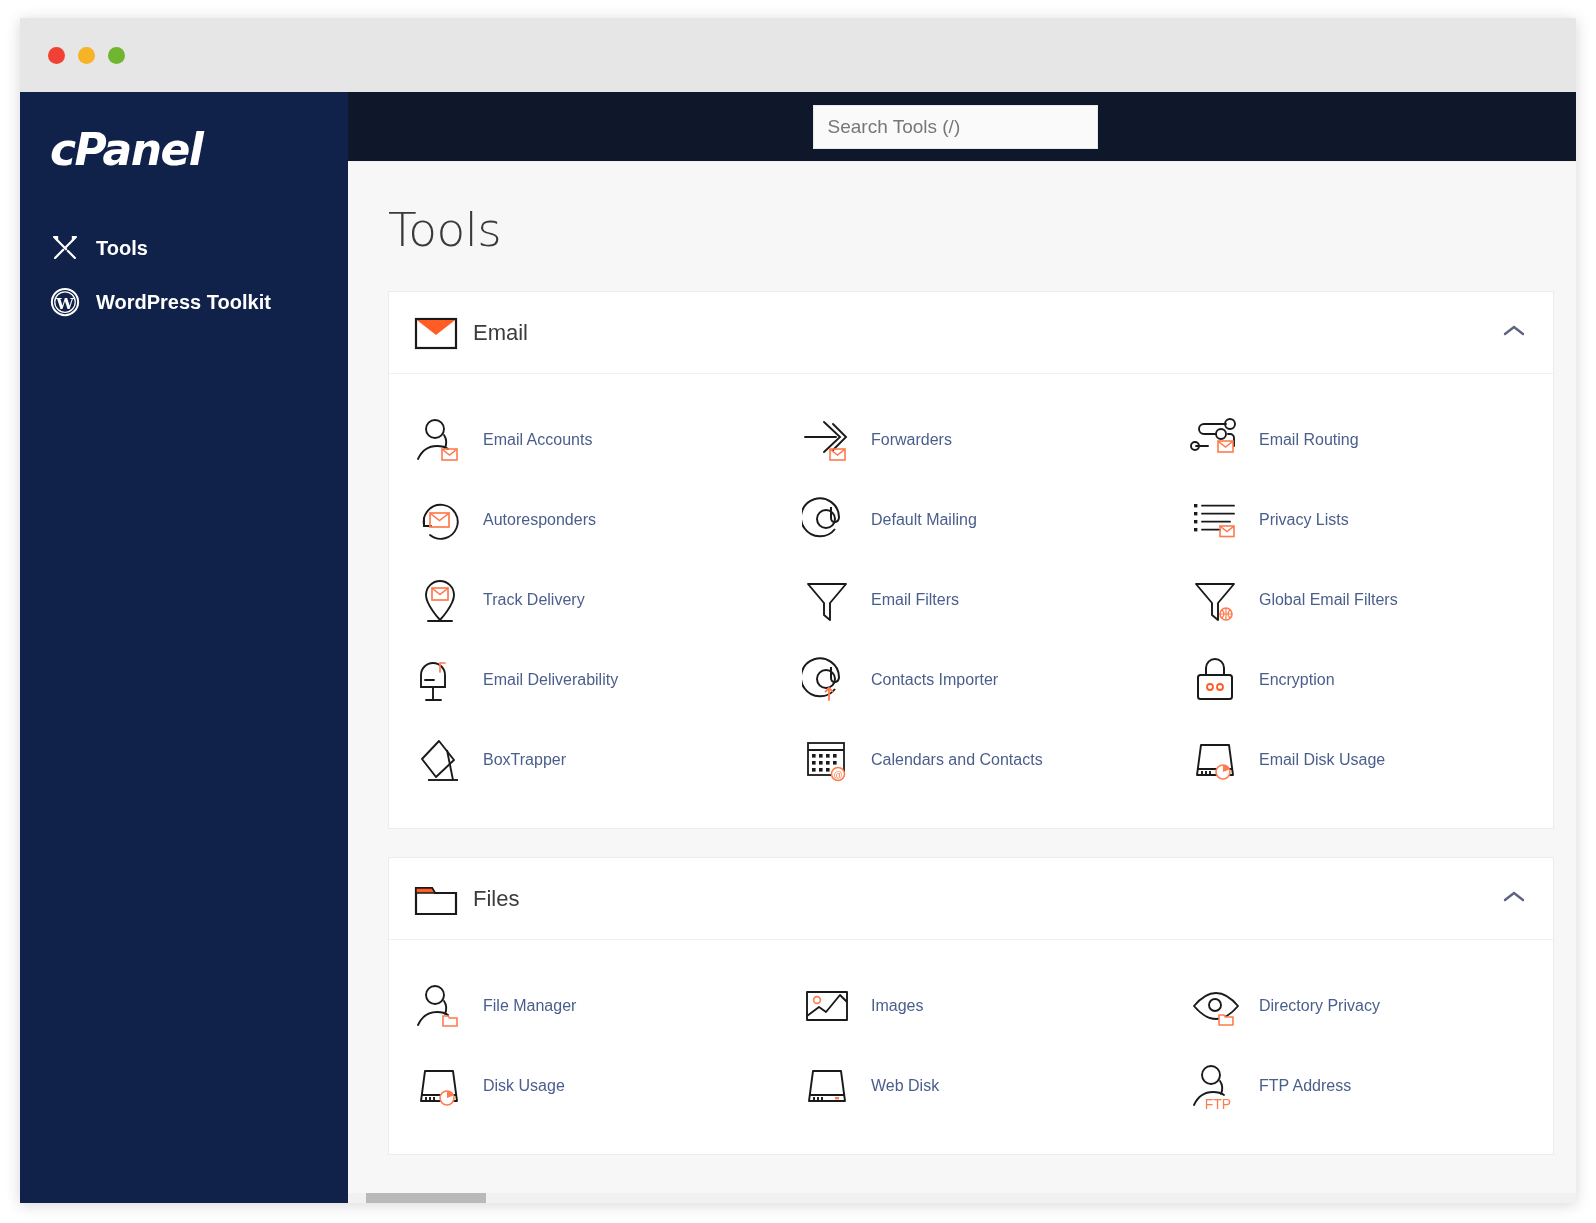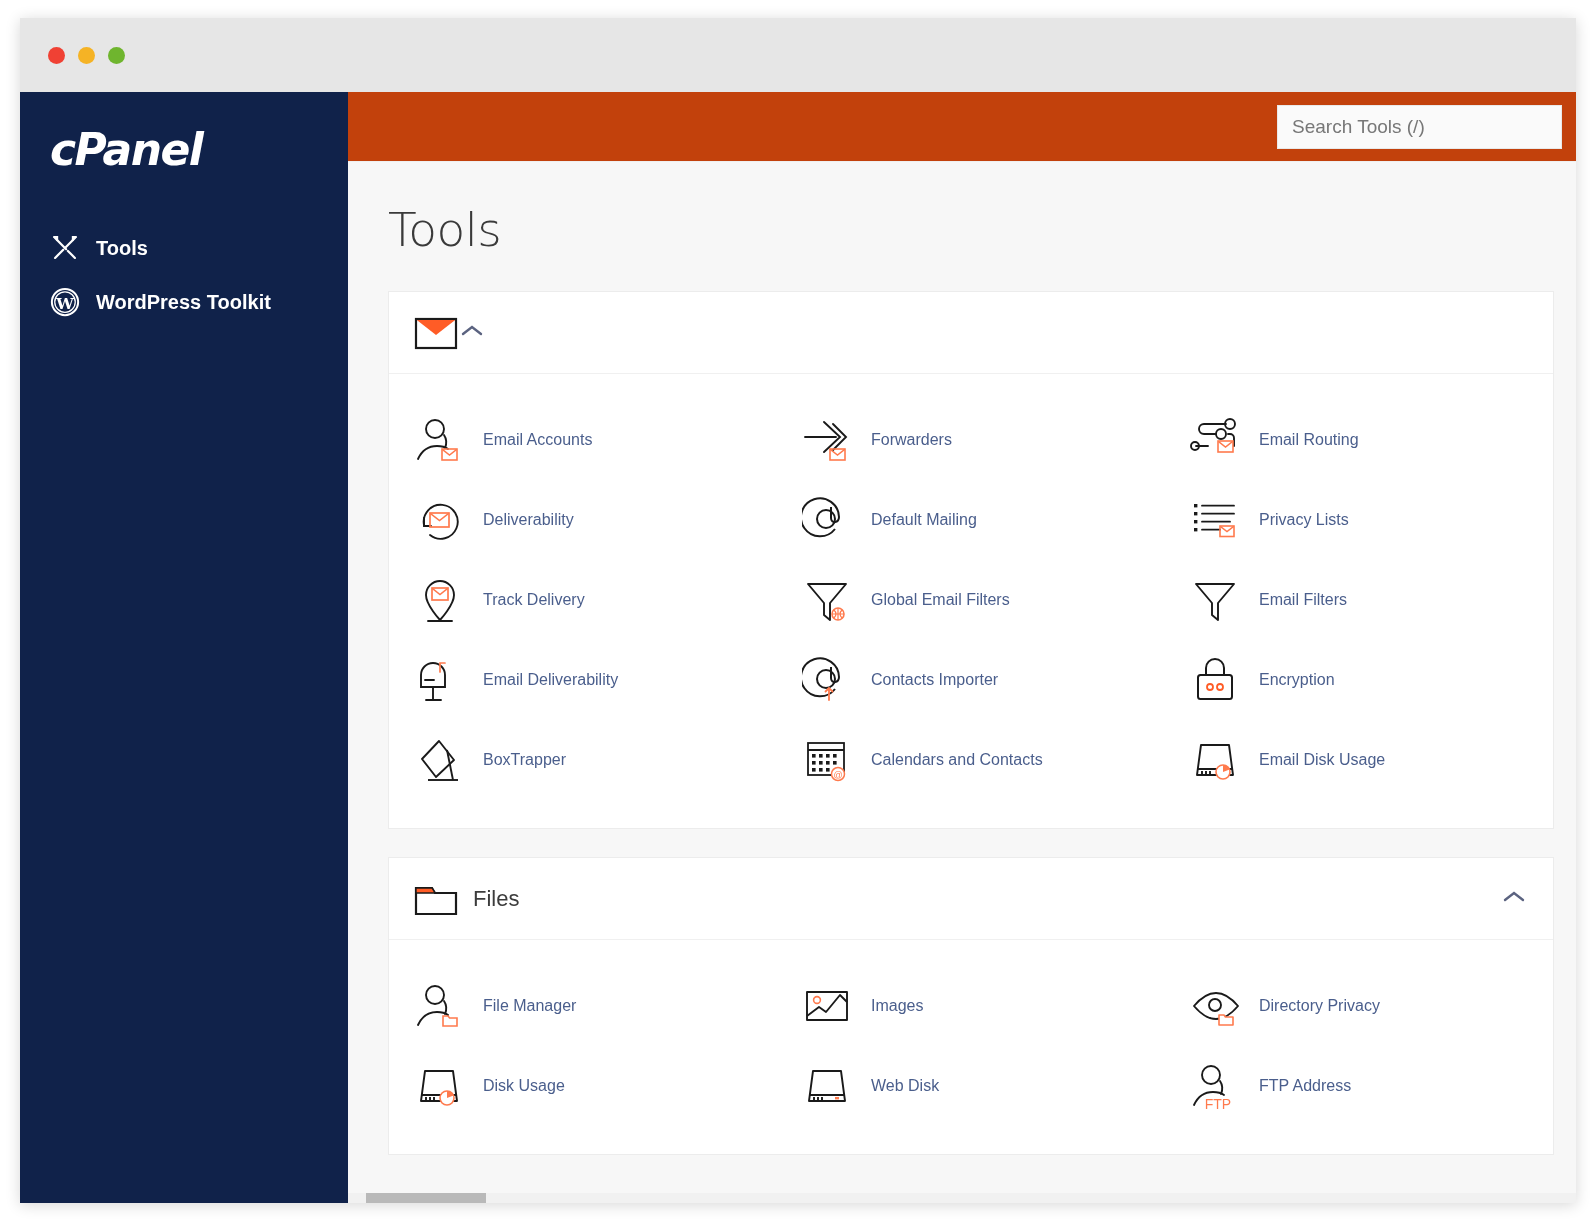--- a/index.html
+++ b/index.html
@@ -68,22 +68,22 @@
 
   
   .main {
     flex: 1 1 auto;
     background: #f7f7f7;
     position: relative;
     overflow: hidden;
   }
   .topbar {
     height: 70px;
-    background: #c2410c;
-    display: flex; align-items: center; justify-content: flex-end;
+    background: #0f172a;
+    display: flex; align-items: center; justify-content: center;
     padding-right: 14px;
     border-bottom: 1px solid #f0f0f0;
   }
   .search-box {
     width: 285px; height: 44px;
     background: #fafafa;
     border: 1px solid #e9e9e9;
     display: flex; align-items: center;
     padding-left: 14px;
   }
@@ -217,20 +217,21 @@
       <div class="scroll-area">
 
         <div class="card">
           <div class="card-head">
             <span class="sec-ico">
               <svg width="46" height="36" viewBox="0 0 46 36">
                 <rect x="3" y="4" width="40" height="29" fill="#ffffff" stroke="#1a1a1a" stroke-width="2.2"></rect>
                 <path d="M3.8 5 L23 20 L42.2 5 Z" fill="#ff5c26"></path>
               </svg>
             </span>
+            <span class="sec-title">Email</span>
             <span class="chev">
               <svg width="26" height="16" viewBox="0 0 26 16" fill="none" stroke="#5b6380" stroke-width="2.4" stroke-linecap="round">
                 <path d="M4 11 L13 4 L22 11"></path>
               </svg>
             </span>
           </div>
 
           <div class="grid">
 
             <a class="tool">
@@ -277,21 +278,21 @@
 
             <a class="tool">
               <span class="ico">
                 <svg width="52" height="50" viewBox="0 0 52 50" fill="none" stroke="#1a1a1a" stroke-width="1.9" stroke-linecap="round">
                   <path d="M10 30 A17 17 0 1 1 16 40"></path>
                   <path d="M10 23 L10 31 L17 31"></path>
                   <rect x="16" y="18" width="19" height="14" stroke="#ff7a4d" stroke-width="1.7"></rect>
                   <path d="M16.6 18.6 L25.5 25.6 L34.4 18.6" stroke="#ff7a4d" stroke-width="1.5"></path>
                 </svg>
               </span>
-              <span class="lbl">Deliverability</span>
+              <span class="lbl">Autoresponders</span>
             </a>
 
             <a class="tool">
               <span class="ico">
                 <svg width="52" height="50" viewBox="0 0 52 50" fill="none" stroke="#1a1a1a" stroke-width="2">
                   <path d="M33 34 a19 19 0 1 1 4 -12 c0 6 -8 7 -8 1 v-11"></path>
                   <circle cx="24" cy="24" r="9"></circle>
                 </svg>
               </span>
               <span class="lbl">Default Mailing</span>
@@ -324,34 +325,34 @@
                   <path d="M18.6 13.6 L26 19.5 L33.4 13.6" stroke="#ff7a4d" stroke-width="1.5"></path>
                 </svg>
               </span>
               <span class="lbl">Track Delivery</span>
             </a>
 
             <a class="tool">
               <span class="ico">
                 <svg width="52" height="50" viewBox="0 0 52 50" fill="none" stroke="#1a1a1a" stroke-width="1.9" stroke-linejoin="round">
                   <path d="M6 9 H44 L28 28 V45 L22 40 V28 Z"></path>
+                </svg>
+              </span>
+              <span class="lbl">Email Filters</span>
+            </a>
+
+            <a class="tool">
+              <span class="ico">
+                <svg width="52" height="50" viewBox="0 0 52 50" fill="none" stroke="#1a1a1a" stroke-width="1.9" stroke-linejoin="round">
+                  <path d="M6 9 H44 L28 28 V45 L22 40 V28 Z"></path>
                   <circle cx="36" cy="39" r="6" stroke="#ff7a4d" stroke-width="1.6"></circle>
                   <path d="M30 39 H42 M36 33 v12 M32 35 q4 4 0 8 M40 35 q-4 4 0 8" stroke="#ff7a4d" stroke-width="1.2"></path>
                 </svg>
               </span>
               <span class="lbl">Global Email Filters</span>
-            </a>
-
-            <a class="tool">
-              <span class="ico">
-                <svg width="52" height="50" viewBox="0 0 52 50" fill="none" stroke="#1a1a1a" stroke-width="1.9" stroke-linejoin="round">
-                  <path d="M6 9 H44 L28 28 V45 L22 40 V28 Z"></path>
-                </svg>
-              </span>
-              <span class="lbl">Email Filters</span>
             </a>
 
             <a class="tool">
               <span class="ico">
                 <svg width="52" height="50" viewBox="0 0 52 50" fill="none" stroke="#1a1a1a" stroke-width="1.9" stroke-linecap="round">
                   <path d="M7 32 V20 a12 12 0 0 1 24 0 v12 Z"></path>
                   <path d="M11 25 H20"></path>
                   <path d="M19 32 V44"></path>
                   <path d="M12 45 H27"></path>
                   <path d="M26 17 V8 h5" stroke="#ff7a4d" stroke-width="1.7"></path>

